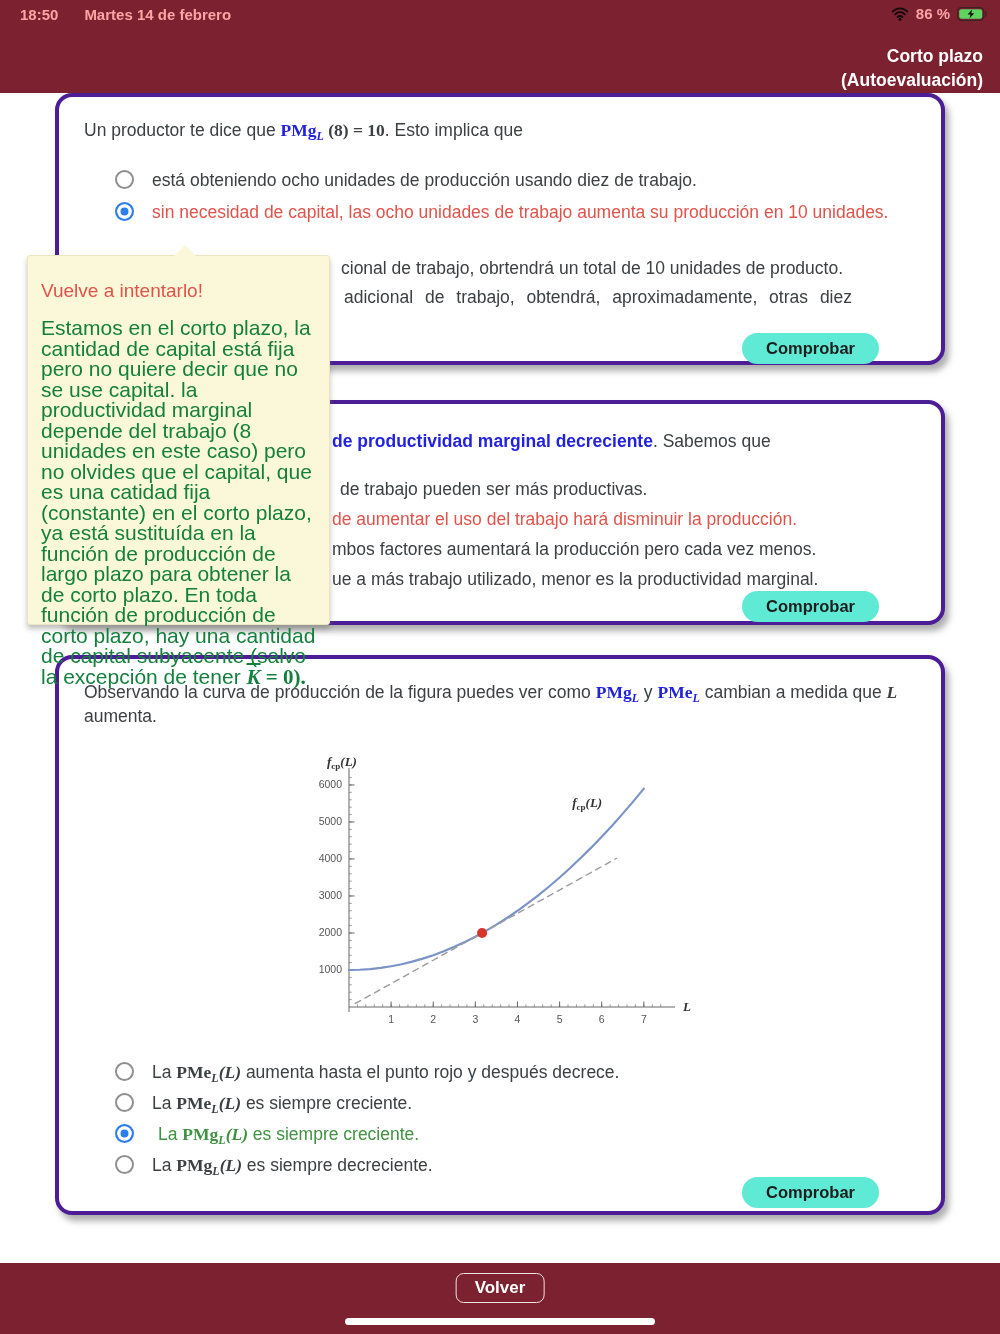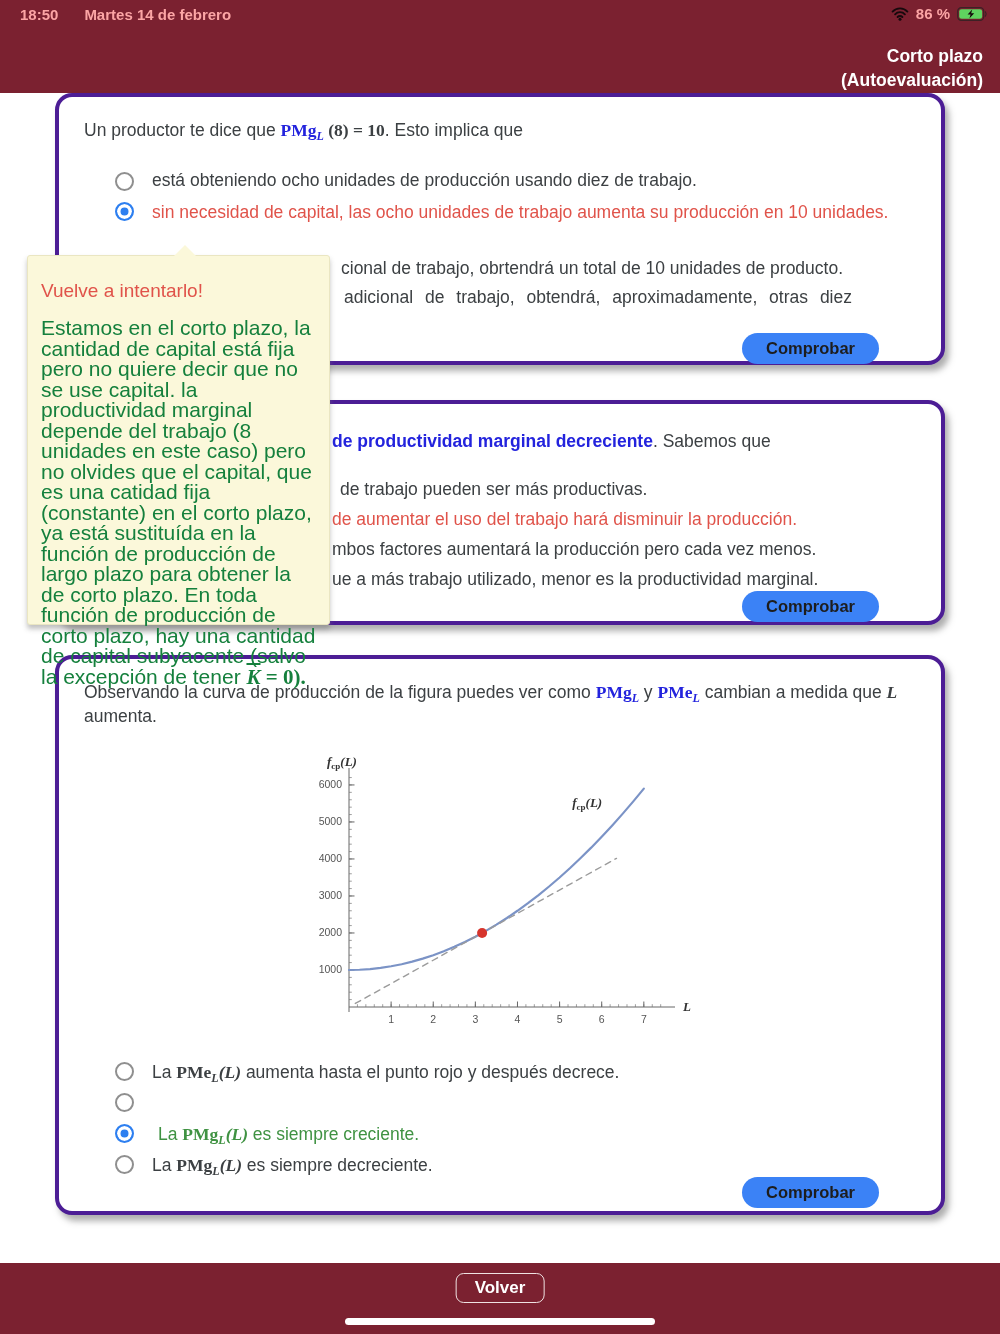--- a/index.html
+++ b/index.html
@@ -30,21 +30,21 @@
   .radio.on{border-color:var(--radio-blue);background:var(--radio-blue);box-shadow:inset 0 0 0 3.5px #fff;}
   .frag{position:absolute;font-size:17.5px;color:var(--text);line-height:22px;white-space:nowrap;}
   .just{word-spacing:7px;}
 
   .m{font-family:"Liberation Serif",serif;font-weight:700;}
   .msub{font-family:"Liberation Serif",serif;font-weight:700;font-style:italic;font-size:12px;vertical-align:-4px;}
   .mit{font-family:"Liberation Serif",serif;font-style:italic;font-weight:600;}
   .blue{color:var(--blue);}
   .boldblue{color:var(--blue);font-weight:700;}
 
-  .check-btn{position:absolute;right:62px;background:#3b82f6;border:none;border-radius:16px;
+  .check-btn{position:absolute;right:62px;background:#5eead4;border:none;border-radius:16px;
              padding:6px 24px;font-family:"Liberation Sans",sans-serif;font-size:16.5px;font-weight:700;color:#1d1d1d;cursor:pointer;}
   .card1 .check-btn{top:236px;}
   .card2 .check-btn{top:187px;}
   .card3 .check-btn{top:518px;}
 
   
   .tooltip{position:absolute;left:27px;top:255px;width:303px;height:370px;background:var(--tooltip-bg);
            border:1px solid #eae6c2;border-radius:3px;box-shadow:0 4px 5px rgba(120,120,120,.45);
            padding:24px 12px 10px 13px;z-index:40;}
   .tooltip:before{content:"";position:absolute;left:146px;top:-11px;width:0;height:0;
@@ -100,21 +100,21 @@
       <div>Corto plazo</div>
       <div>(Autoevaluación)</div>
     </div>
   </div>
 
   <section class="card card1">
     <p class="qtext">
       <span>Un productor te dice que </span><span class="m blue">PMg</span><span class="msub blue">L</span><span class="m"> (8) = 10</span><span>. Esto implica que</span>
     </p>
 
-    <div class="opt" style="left:56px;top:72px;align-items:flex-end;">
+    <div class="opt" style="left:56px;top:72px;">
       <span class="radio"></span>
       <span>está obteniendo ocho unidades de producción usando diez de trabajo.</span>
     </div>
 
     <div class="opt" style="left:56px;top:104px;width:790px;">
       <span class="radio on"></span>
       <span style="max-width: 745px; color: rgb(224, 83, 74);">sin necesidad de capital, las ocho unidades de trabajo aumenta su producción en 10 unidades.</span>
     </div>
 
     <div class="frag" style="left:282px;top:160px;">cional de trabajo, obrtendrá un total de 10 unidades de producto.</div>
@@ -252,20 +252,21 @@
           <text x="386" y="255" class="chart-ann">L</text>
         </svg>
     </div>
 
     <div class="opt" style="left:56px;top:402px;">
       <span class="radio"></span>
       <span><span>La </span><span class="m">PMe</span><span class="msub">L</span><span class="mit">(L)</span><span> aumenta hasta el punto rojo y después decrece.</span></span>
     </div>
     <div class="opt" style="left:56px;top:433px;">
       <span class="radio"></span>
+      <span><span>La </span><span class="m">PMe</span><span class="msub">L</span><span class="mit">(L)</span><span> es siempre creciente.</span></span>
     </div>
     <div class="opt" style="left:56px;top:464px;gap:24px;">
       <span class="radio on"></span>
       <span style="color: rgb(63, 146, 66);"><span>La </span><span class="m">PMg</span><span class="msub">L</span><span class="mit">(L)</span><span> es siempre creciente.</span></span>
     </div>
     <div class="opt" style="left:56px;top:495px;">
       <span class="radio"></span>
       <span><span>La </span><span class="m">PMg</span><span class="msub">L</span><span class="mit">(L)</span><span> es siempre decreciente.</span></span>
     </div>
 

